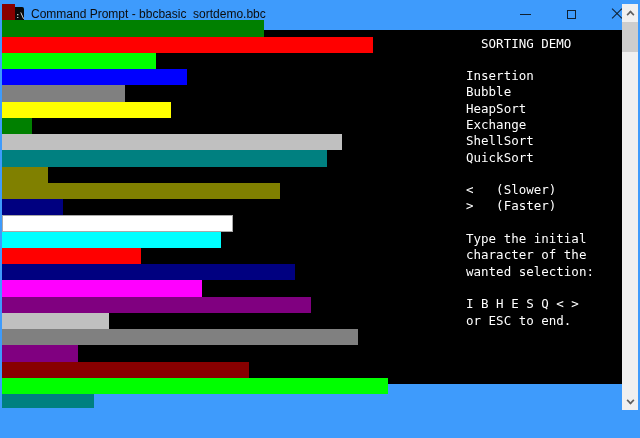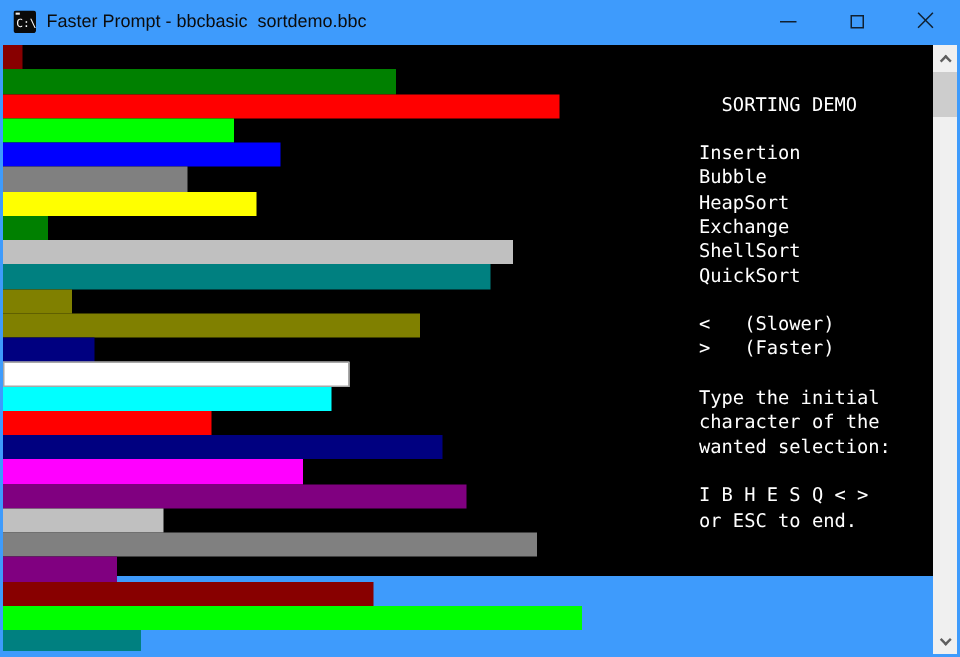--- a/index.html
+++ b/index.html
@@ -26,21 +26,21 @@
   .glyph-max { width:9px; height:9px; border:1px solid #102030; }
   .glyph-close { position:relative; width:12px; height:12px; }
   .glyph-close::before,.glyph-close::after {
     content:""; position:absolute; left:-1px; top:5px; width:14px; height:1px; background:#102030;
   }
   .glyph-close::before { transform:rotate(45deg); }
   .glyph-close::after  { transform:rotate(-45deg); }
   
   .body {
     position:absolute; left:2px; top:30px; width:636px; height:354px;
-    background:#000; display:flex;
+    background:#000; display:flex;align-items:center;
   }
   .console { position:relative; width:620px; height:406px; overflow:hidden; }
   .bars { position:absolute; left:0; top:0; width:620px; height:404px; overflow:hidden; }
   .bar { height:16.25px; }
   .bar.outlined { box-shadow:inset 0 0 0 1px #a8a8a8; }
   .console-text {
     position:absolute; left:464px; top:31.5px;
     font-family:"DejaVu Sans Mono","Liberation Mono",monospace;
     font-size:12.5px; line-height:16.3px; color:var(--context,#fff);
     white-space:pre;
@@ -63,21 +63,21 @@
 <body>
 
 <div class="window" style="--accent: #3e9bfc; --titletext: #0c0c0c; --context: #ffffff; --sbtrack: #f0f0f0; --sbthumb: #cdcdcd; --sbarrow: #5f5f5f;">
 
   <div class="titlebar">
     <svg class="app-icon" viewBox="0 0 16 16">
       <rect x="0" y="0" width="16" height="16" rx="2" fill="#0a0a0a"></rect>
       <rect x="1.5" y="1.5" width="3" height="1.5" fill="#e8e8e8"></rect>
       <text x="2" y="11.5" font-size="8" fill="#ffffff" font-family="DejaVu Sans Mono, monospace">C:\</text>
     </svg>
-    <span class="title">Faster Prompt - bbcbasic  sortdemo.bbc</span>
+    <span class="title">Command Prompt - bbcbasic  sortdemo.bbc</span>
     <div class="controls">
       <div class="cbtn">
         <div class="glyph-min"></div>
       </div>
       <div class="cbtn">
         <div class="glyph-max"></div>
       </div>
       <div class="cbtn">
         <div class="glyph-close"></div>
       </div>

